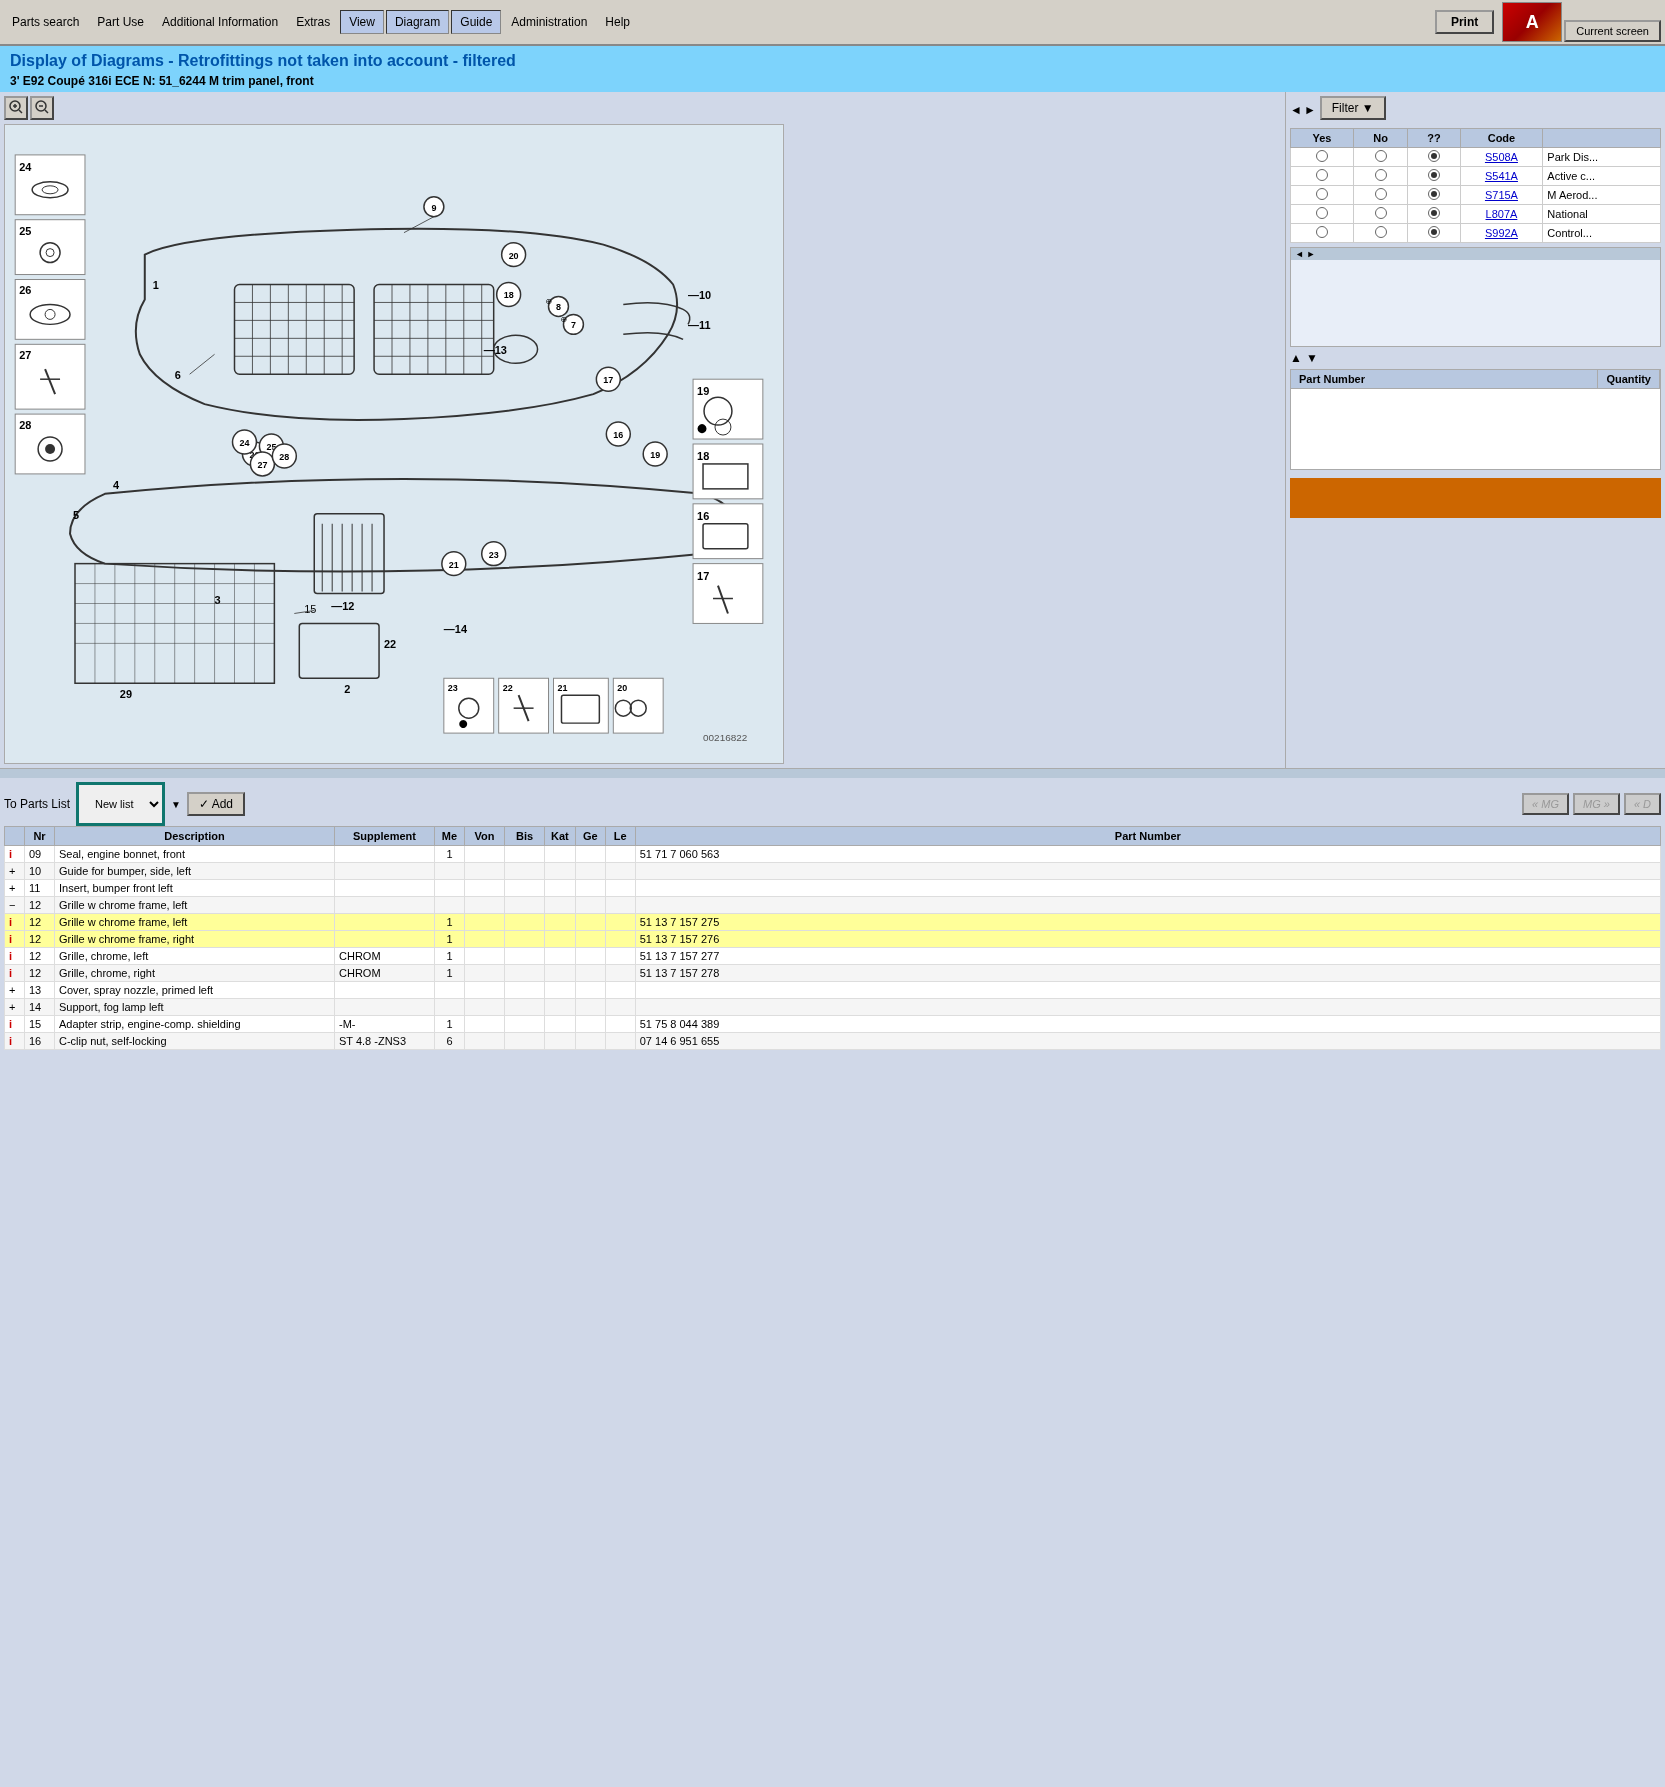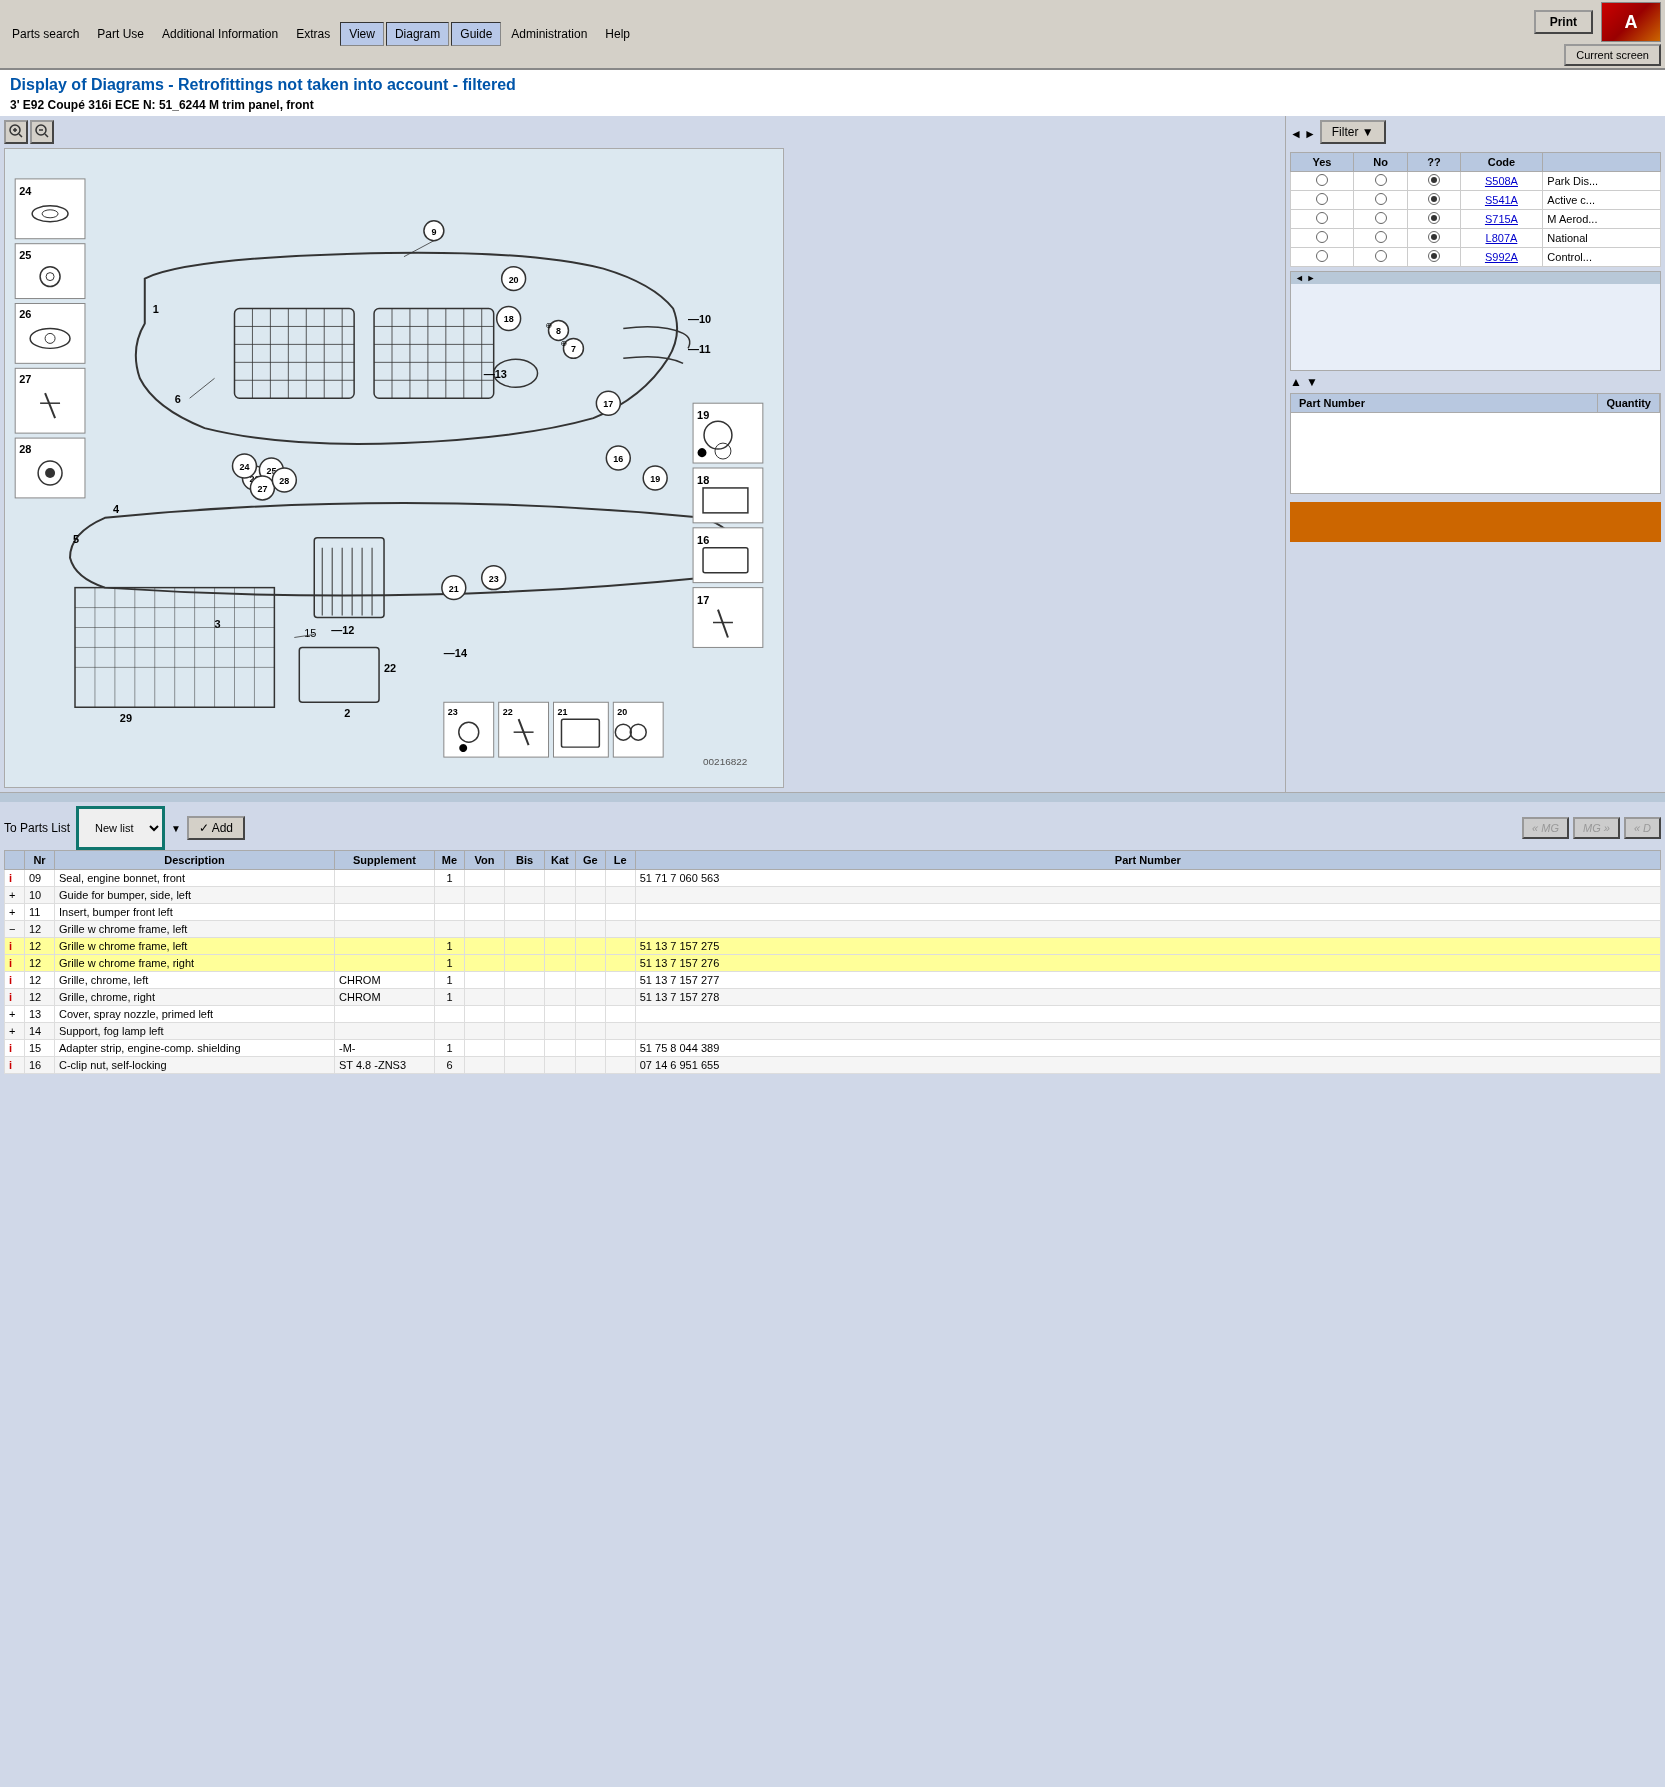--- a/index.html
+++ b/index.html
@@ -18,21 +18,20 @@
       padding: 4px 8px;
       cursor: pointer;
       font-size: 12px;
       white-space: nowrap;
       color: #000;
     }
     .menu-item.active { background: #b8c8e8; border: 1px inset #888; }
     .menu-print-area {
       margin-left: auto;
       display: flex;
-      flex-direction: column;
       align-items: flex-end;
       gap: 2px;
     }
     .print-btn {
       background: #d4d0c8;
       border: 2px outset #999;
       padding: 3px 14px;
       cursor: pointer;
       font-weight: bold;
       font-size: 12px;
@@ -53,21 +52,21 @@
       align-items: center;
       justify-content: center;
       color: white;
       font-weight: bold;
       font-size: 14px;
       margin-left: 4px;
     }
 
     
     .title-area {
-      background: #ffffff;
+      background: #7dd3fc;
       padding: 6px 10px 4px 10px;
     }
     .title-main {
       font-size: 16px;
       font-weight: bold;
       color: #0055aa;
     }
     .title-sub {
       font-size: 12px;
       font-weight: bold;

